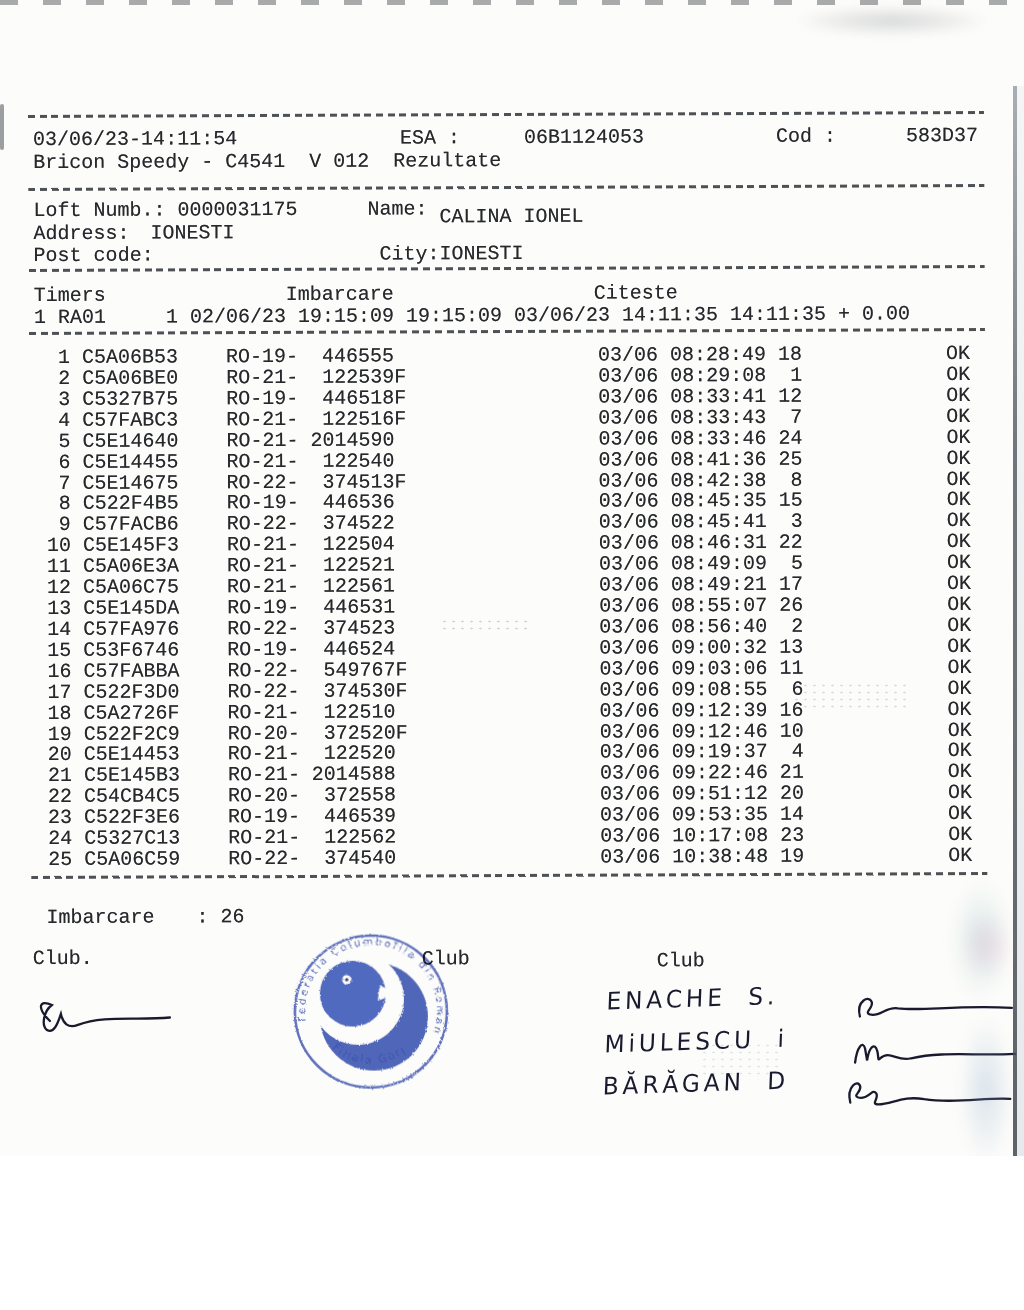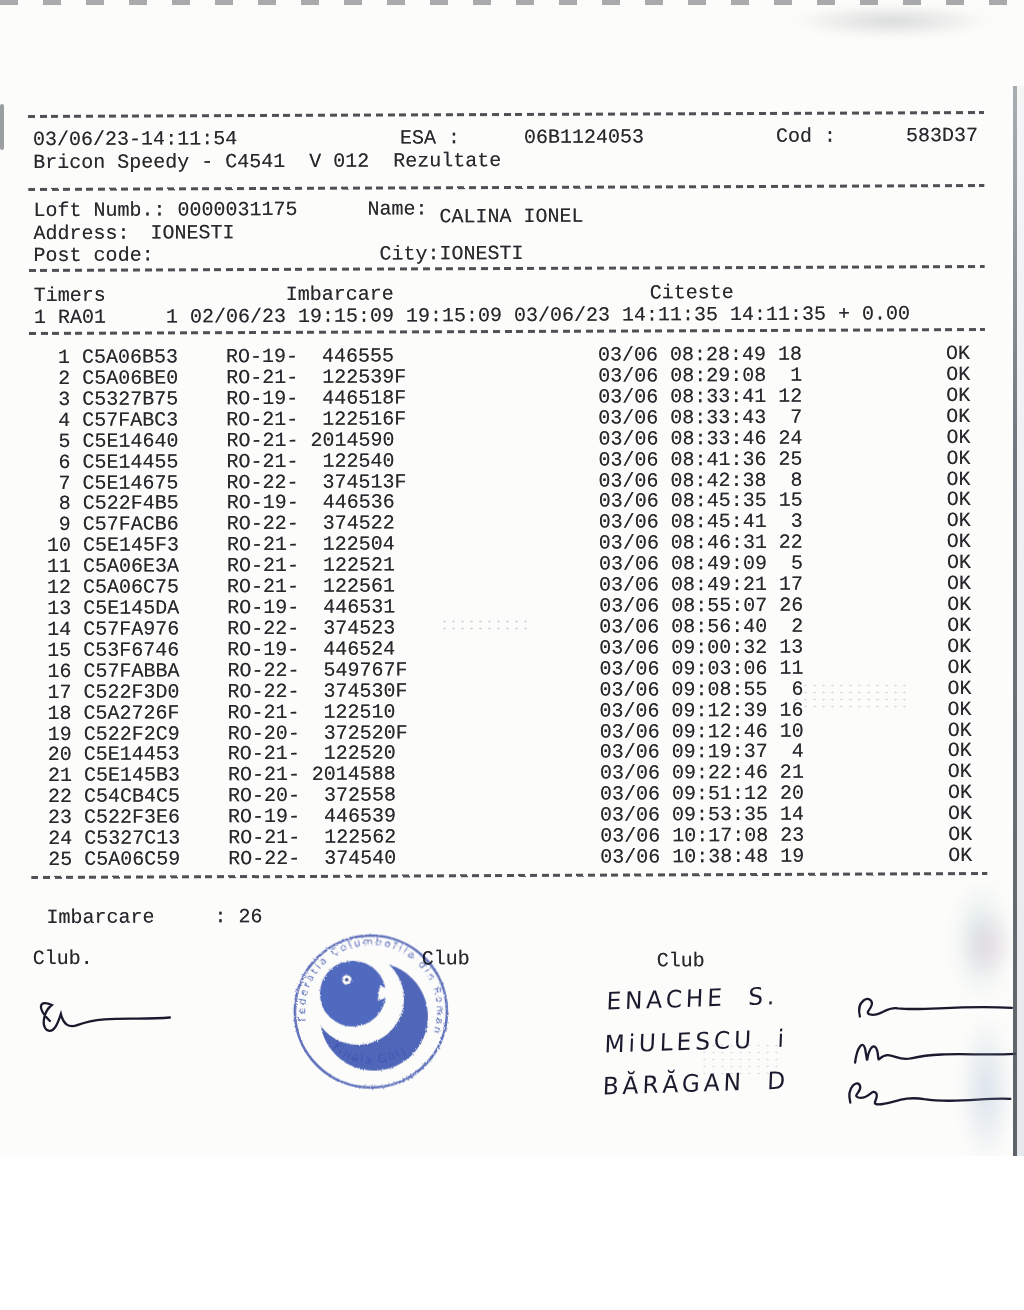--- a/index.html
+++ b/index.html
@@ -80,21 +80,21 @@
     <span class="t" style="left:35px;top:221px">Address:</span>
     <span class="t" style="left:152px;top:221px">IONESTI</span>
     <span class="t" style="left:35px;top:243px">Post code:</span>
     <span class="t" style="left:381px;top:243px">City:</span>
     <span class="t" style="left:441px;top:243px">IONESTI</span>
 
     <div class="dash" style="top:267px"></div>
 
     <span class="t" style="left:35px;top:283px">Timers</span>
     <span class="t" style="left:287px;top:283px">Imbarcare</span>
-    <span class="t" style="left:651px;top:283px">Citeste</span>
+    <span class="t" style="left:595px;top:283px">Citeste</span>
 
     <span class="t" style="left:35px;top:305px">1</span>
     <span class="t" style="left:59px;top:305px">RA01</span>
     <span class="t" style="left:167px;top:305px">1</span>
     <span class="t" style="left:191px;top:305px">02/06/23</span>
     <span class="t" style="left:299px;top:305px">19:15:09</span>
     <span class="t" style="left:407px;top:305px">19:15:09</span>
     <span class="t" style="left:515px;top:305px">03/06/23</span>
     <span class="t" style="left:623px;top:305px">14:11:35</span>
     <span class="t" style="left:731px;top:305px">14:11:35</span>
@@ -376,21 +376,21 @@
           <span class="cd">03/06</span>
           <span class="ct">10:38:48</span>
           <span class="co">19</span>
           <span class="ck">OK</span>
         </div>
       </div>
 
     <div class="dash" style="top:874px"></div>
 
     <span class="t" style="left:45px;top:905px">Imbarcare</span>
-    <span class="t" style="left:213px;top:905px">: 26</span>
+    <span class="t" style="left:195px;top:905px">: 26</span>
     <span class="t" style="left:31px;top:946px">Club.</span>
     <span class="t" style="left:420px;top:948px">Club</span>
     <span class="t" style="left:655px;top:951px">Club</span>
 
     <svg class="scribble" style="left:26px;top:995px" width="150" height="55" viewBox="0 0 150 55">
       <path d="M22 24 C8 10 12 2 24 8 C16 14 13 28 19 33 C26 37 30 26 33 17 C35 26 40 32 50 28 C76 18 108 24 142 21"></path>
     </svg>
 
     <svg class="stamp" width="162" height="162" viewBox="0 0 162 162">
       <defs>

